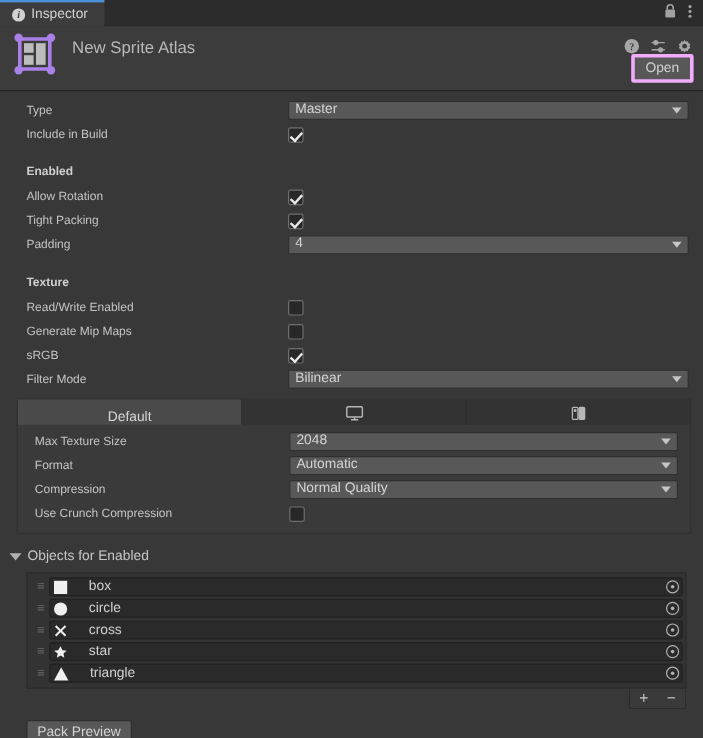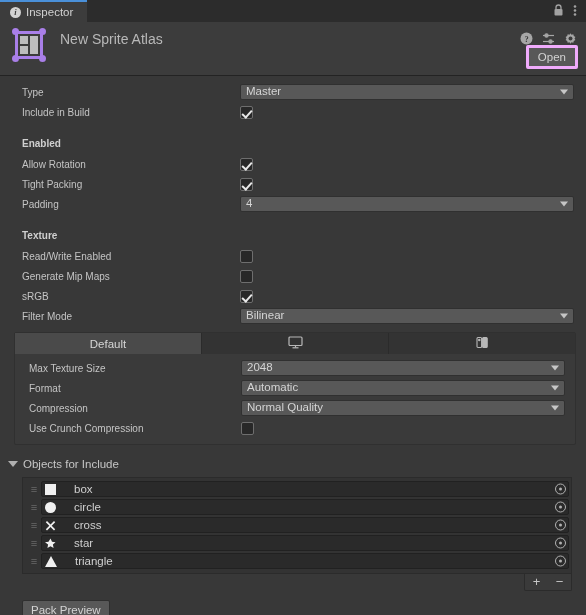--- a/index.html
+++ b/index.html
@@ -168,21 +168,21 @@
   
   .platform-box {
     margin: 6px 10px 0 14px;
     border: 1px solid #303030;
     border-radius: 2px;
     background: #3a3a3a;
   }
   .ptabs { display: flex; height: 21px; }
   .ptab {
     flex: 1;
-    display: flex; align-items: center; justify-content: center;
+    display: flex; align-items: flex-end; justify-content: center;
     background: #333333;
     border-right: 1px solid #2b2b2b;
     color: #b4b4b4;
     font-size: 11.5px;
   }
   .ptab:last-child { border-right: none; }
   .ptab.active { background: #4a4a4a; color: #d6d6d6; }
   .ptab-body { padding: 4px 0 6px 0; }
   .ptab-body .row { padding: 0 10px 0 14px; }
   .ptab-body .row .label { width: 212px; }
@@ -465,21 +465,21 @@
       </div>
       <div class="row">
         <span class="label">Use Crunch Compression</span>
         <span class="checkbox"></span>
       </div>
     </div>
   </div>
 
   <div class="foldout">
     <span class="tri"></span>
-    <span class="ftext">Objects for Include</span>
+    <span class="ftext">Objects for Enabled</span>
   </div>
 
   <div class="listbox">
 
     <div class="litem">
       <span class="grip">≡</span>
       <span class="ifield">
         <span class="shape sq"></span>
         <span class="iname">box</span>
         <span class="picker"></span>

